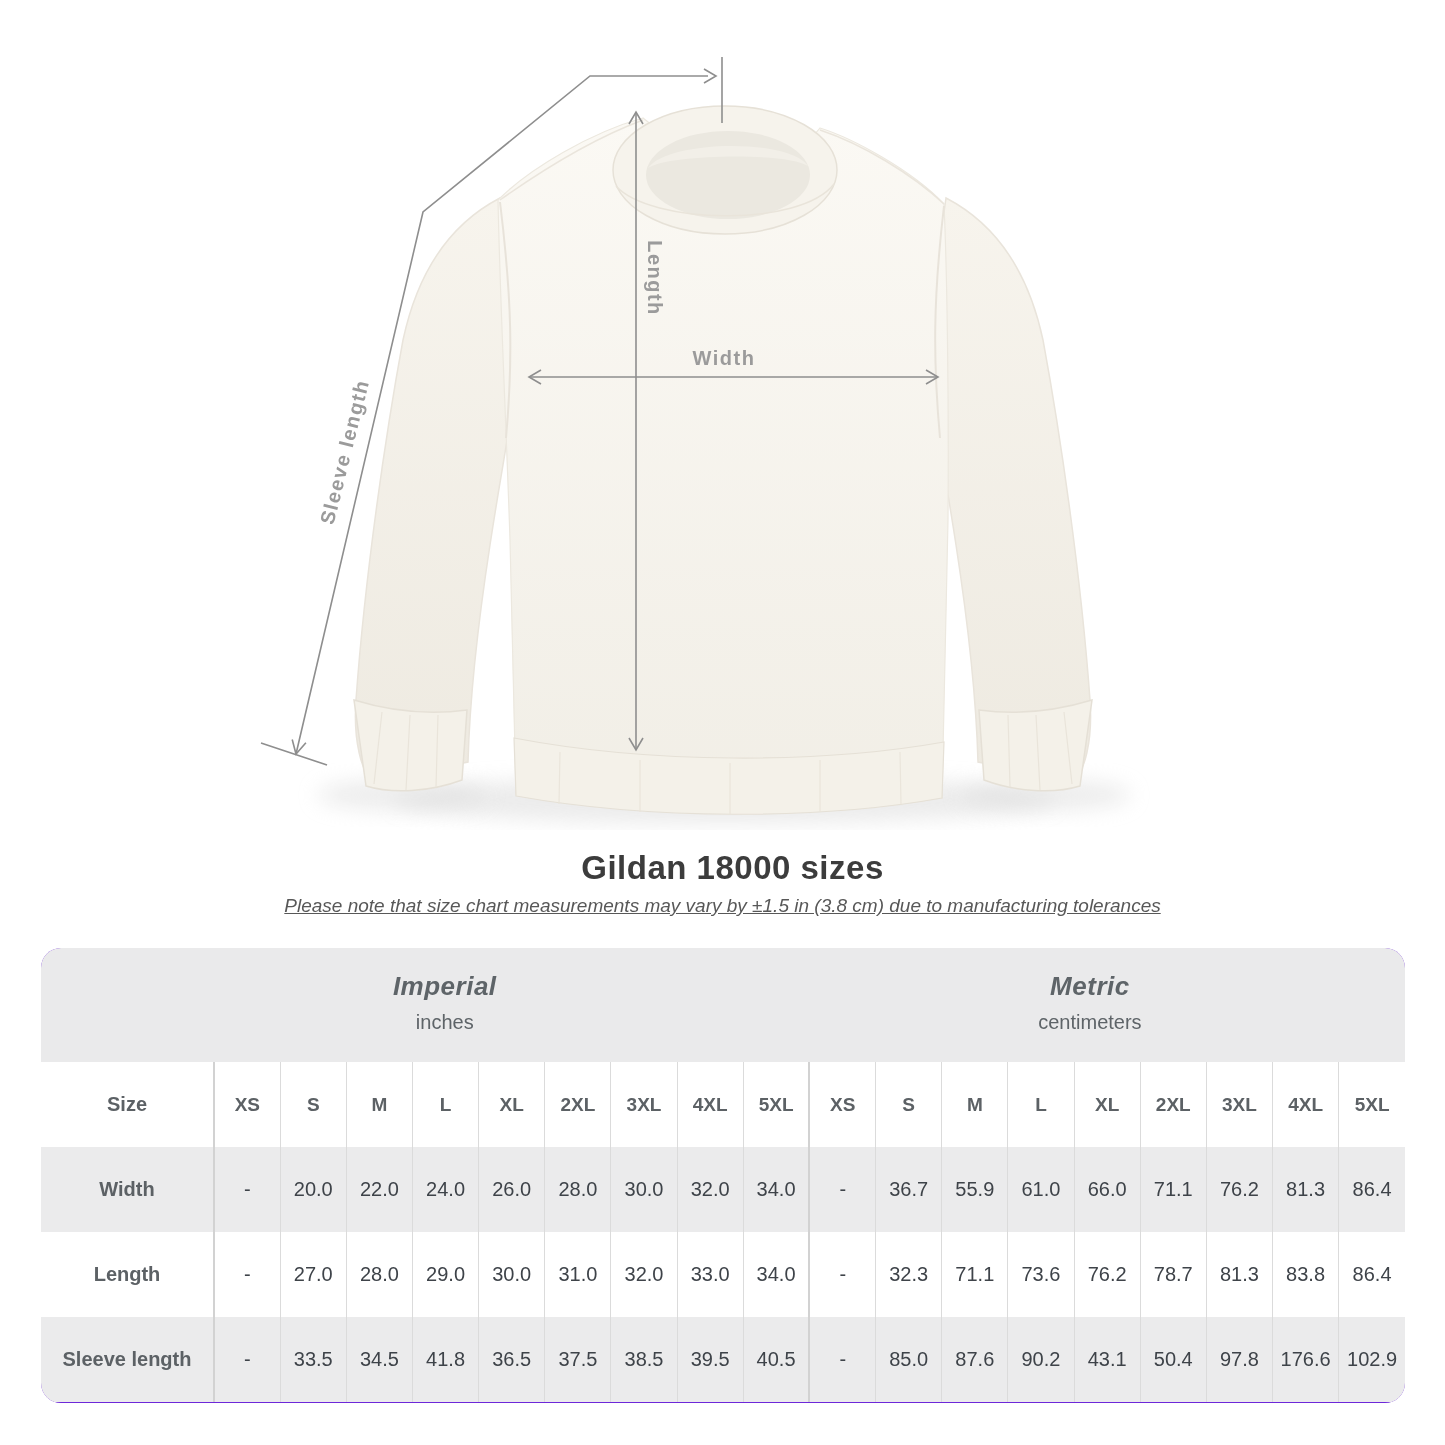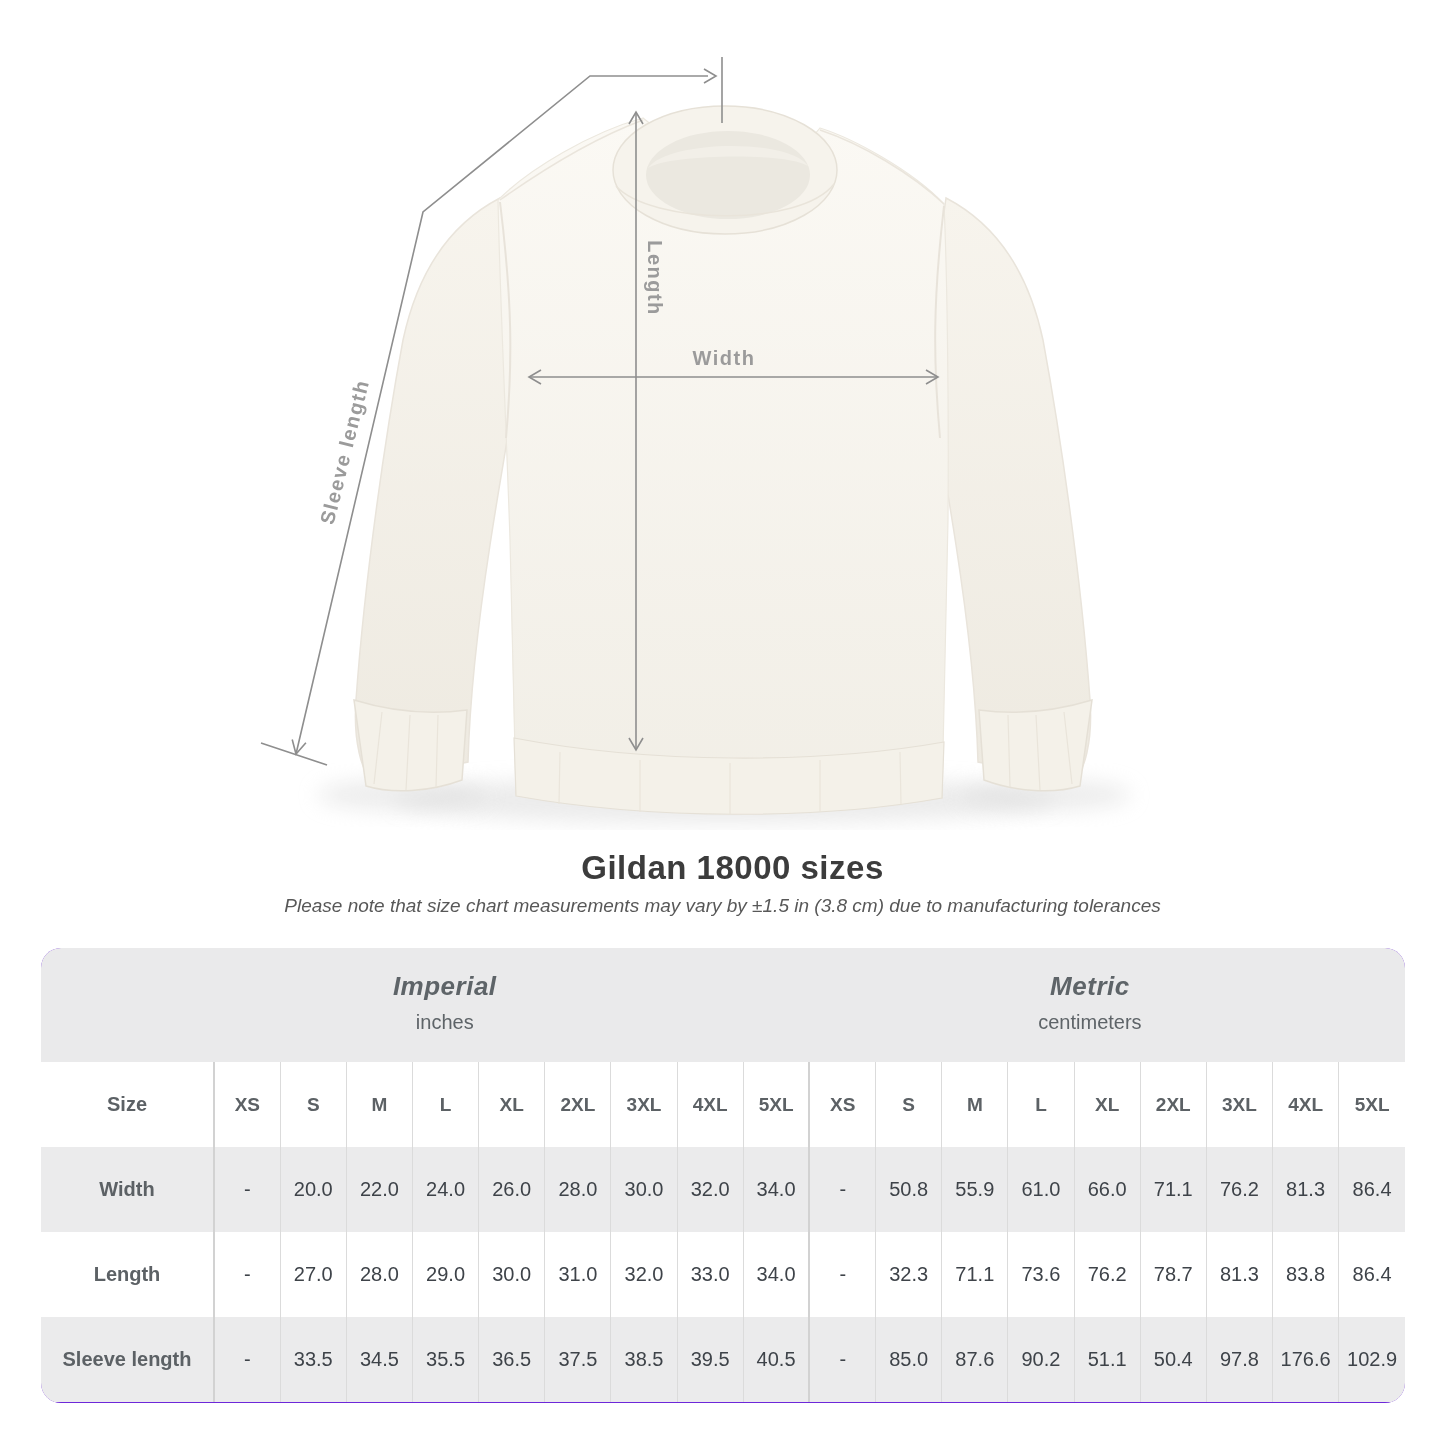--- a/index.html
+++ b/index.html
@@ -17,21 +17,21 @@
   #width-label{left:724px;top:358px;transform:translate(-50%,-50%);}
   #sleeve-label{left:345px;top:452px;transform:translate(-50%,-50%) rotate(-76deg);}
 
   
   #chart-title{
     position:absolute;left:10px;top:849px;width:100%;text-align:center;
     font-size:33px;font-weight:bold;color:#3c3c3c;letter-spacing:.5px;
   }
   #chart-subtitle{
     position:absolute;left:0;top:895px;width:100%;text-align:center;
-    font-size:19px;font-style:italic;color:#585858;
+    font-size:19px;font-style:italic;color:#585858;text-decoration:underline;
   }
 
   
   #table-card{
     position:absolute;left:41px;top:948px;width:1364px;height:455px;
     border-radius:20px;overflow:hidden;background:#6d28d9;
   }
   #unit-band{position:relative;width:100%;height:114px;background:#eaeaeb;}
   .unit-group{position:absolute;top:50%;transform:translate(-50%,-54%);text-align:center;color:#5e6468;}
   #unit-group-imperial{left:29.6%;}
@@ -203,21 +203,21 @@
         <td class="val strong-div">-</td>
         <td class="val">20.0</td>
         <td class="val">22.0</td>
         <td class="val">24.0</td>
         <td class="val">26.0</td>
         <td class="val">28.0</td>
         <td class="val">30.0</td>
         <td class="val">32.0</td>
         <td class="val">34.0</td>
         <td class="val strong-div">-</td>
-        <td class="val">50.8</td>
+        <td class="val">36.7</td>
         <td class="val">55.9</td>
         <td class="val">61.0</td>
         <td class="val">66.0</td>
         <td class="val">71.1</td>
         <td class="val">76.2</td>
         <td class="val">81.3</td>
         <td class="val">86.4</td>
       </tr>
 
       <tr class="row-white">
@@ -240,31 +240,31 @@
         <td class="val">81.3</td>
         <td class="val">83.8</td>
         <td class="val">86.4</td>
       </tr>
 
       <tr class="row-gray">
         <td class="lbl no-div">Sleeve length</td>
         <td class="val strong-div">-</td>
         <td class="val">33.5</td>
         <td class="val">34.5</td>
-        <td class="val">35.5</td>
+        <td class="val">41.8</td>
         <td class="val">36.5</td>
         <td class="val">37.5</td>
         <td class="val">38.5</td>
         <td class="val">39.5</td>
         <td class="val">40.5</td>
         <td class="val strong-div">-</td>
         <td class="val">85.0</td>
         <td class="val">87.6</td>
         <td class="val">90.2</td>
-        <td class="val">51.1</td>
+        <td class="val">43.1</td>
         <td class="val">50.4</td>
         <td class="val">97.8</td>
         <td class="val">176.6</td>
         <td class="val">102.9</td>
       </tr>
     </tbody>
       </table>
   </div>
 
 </div>

